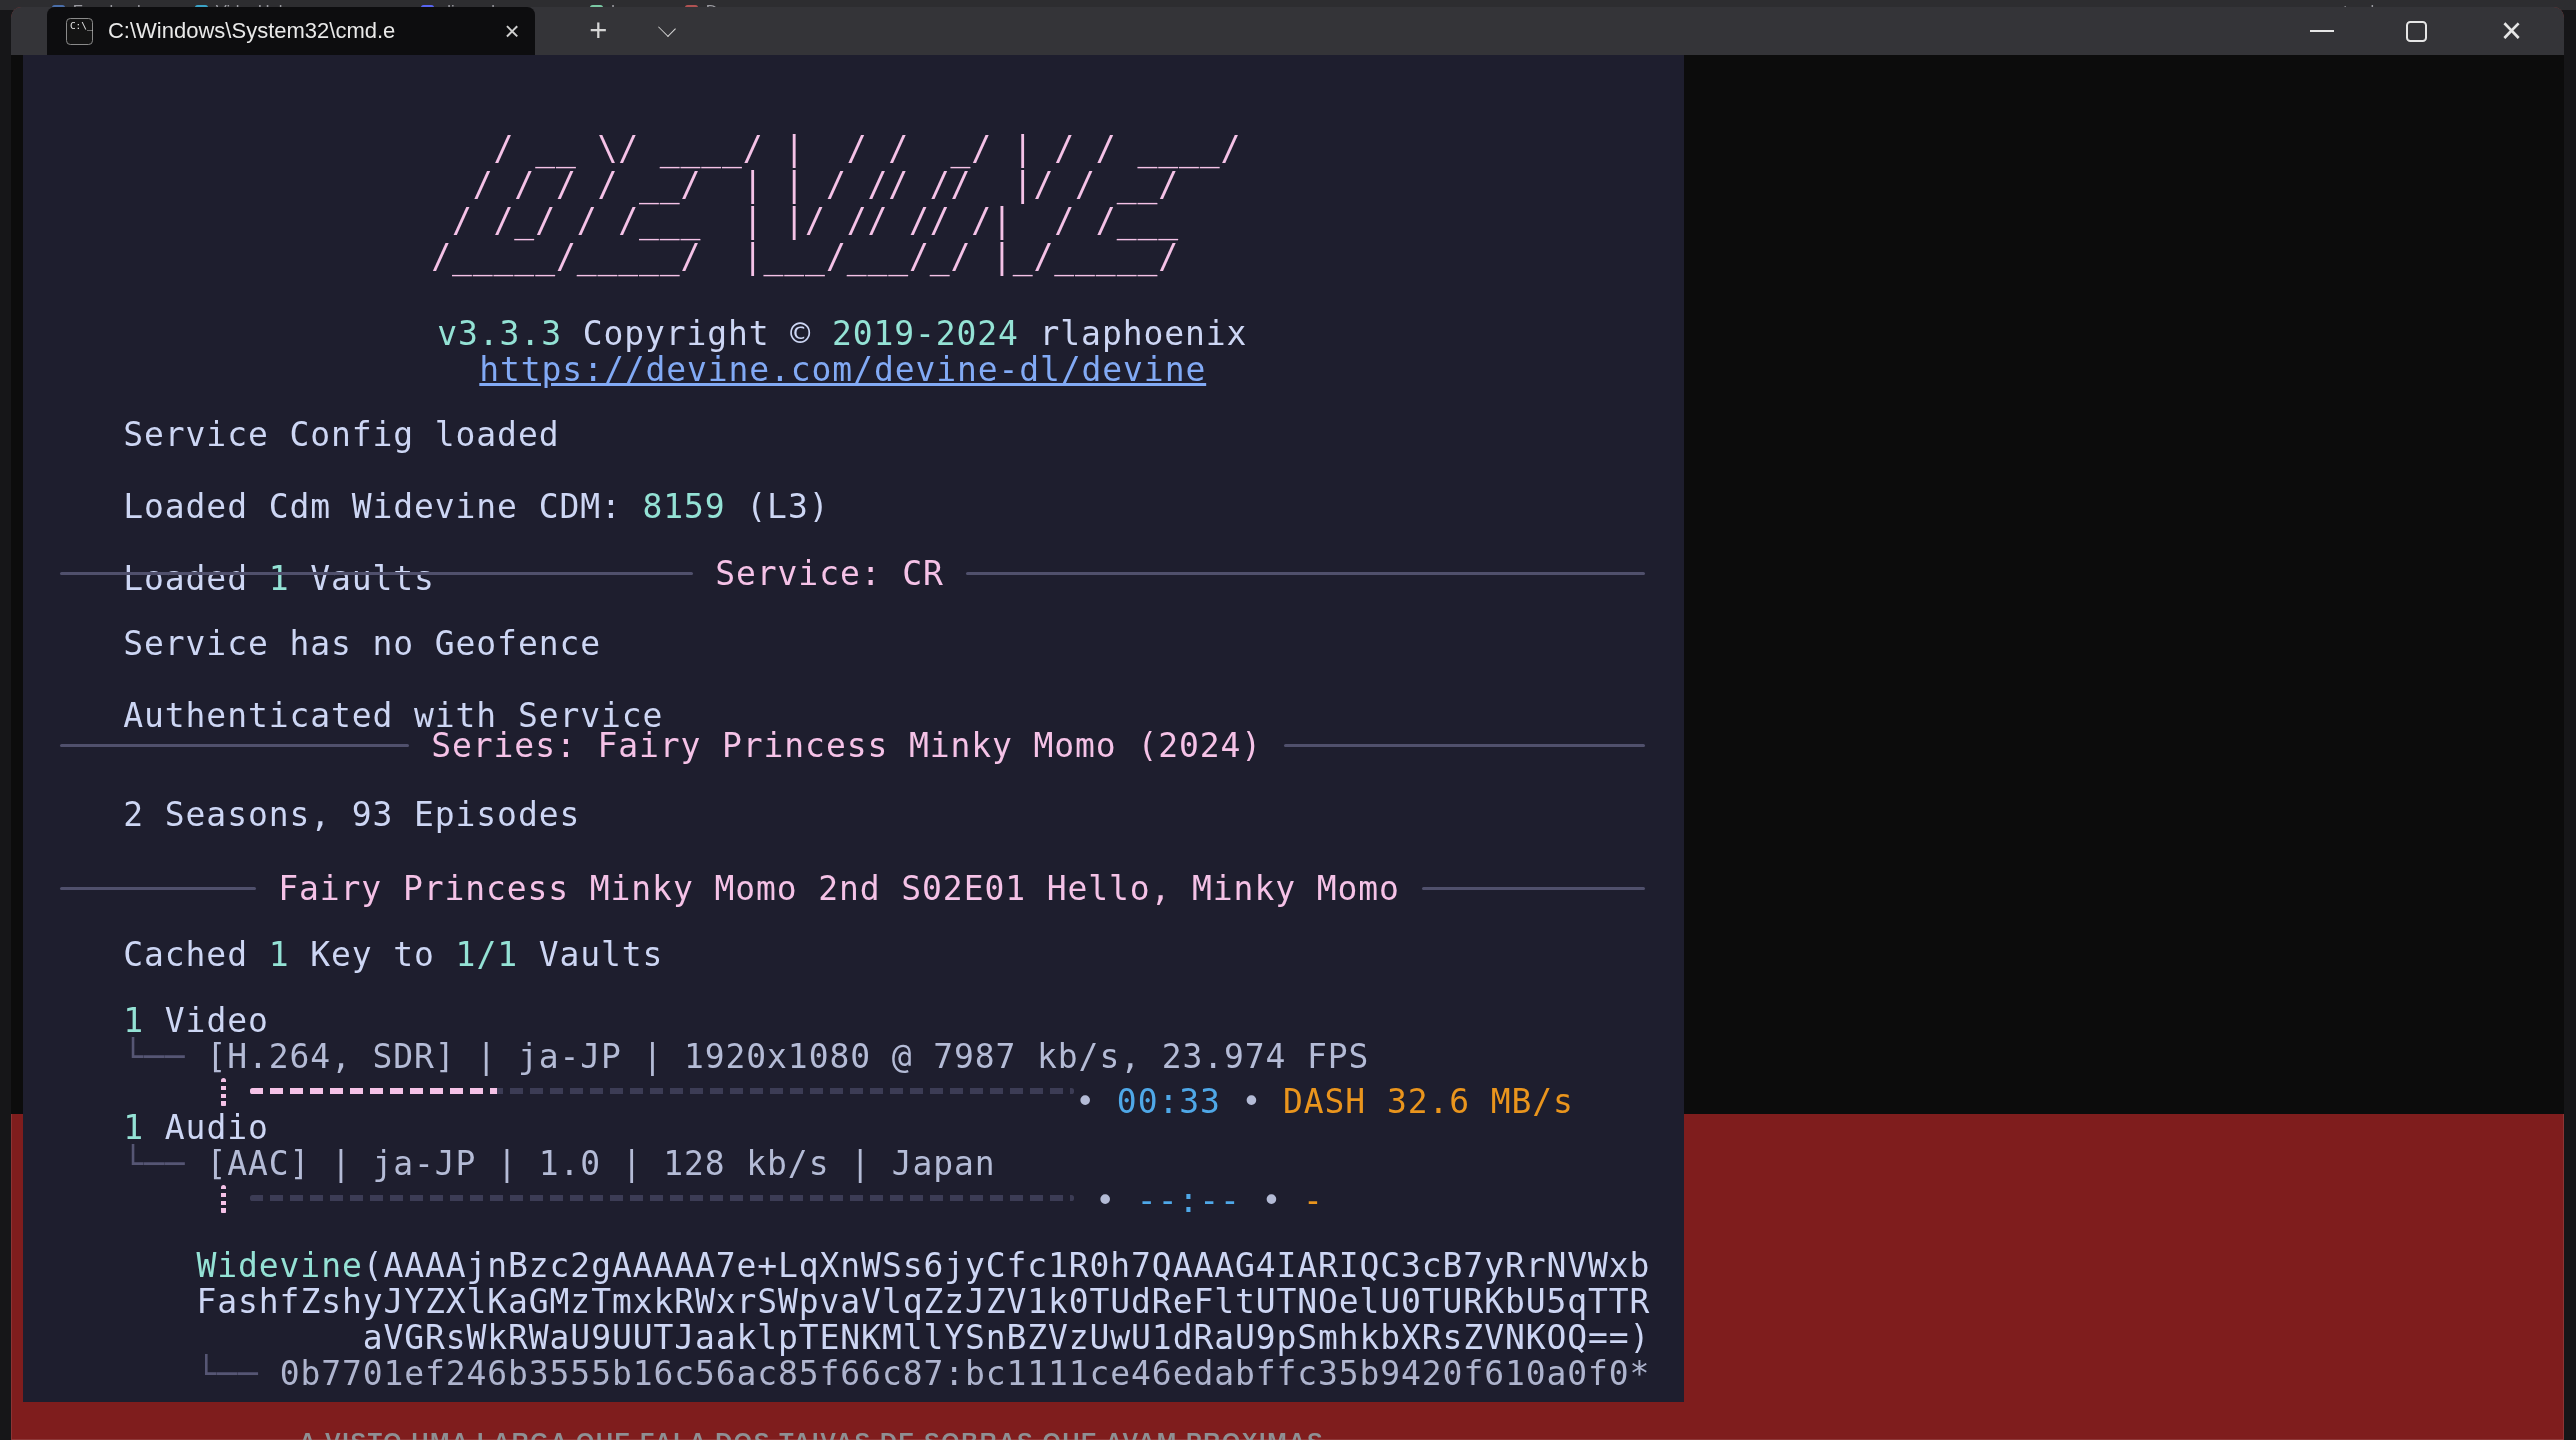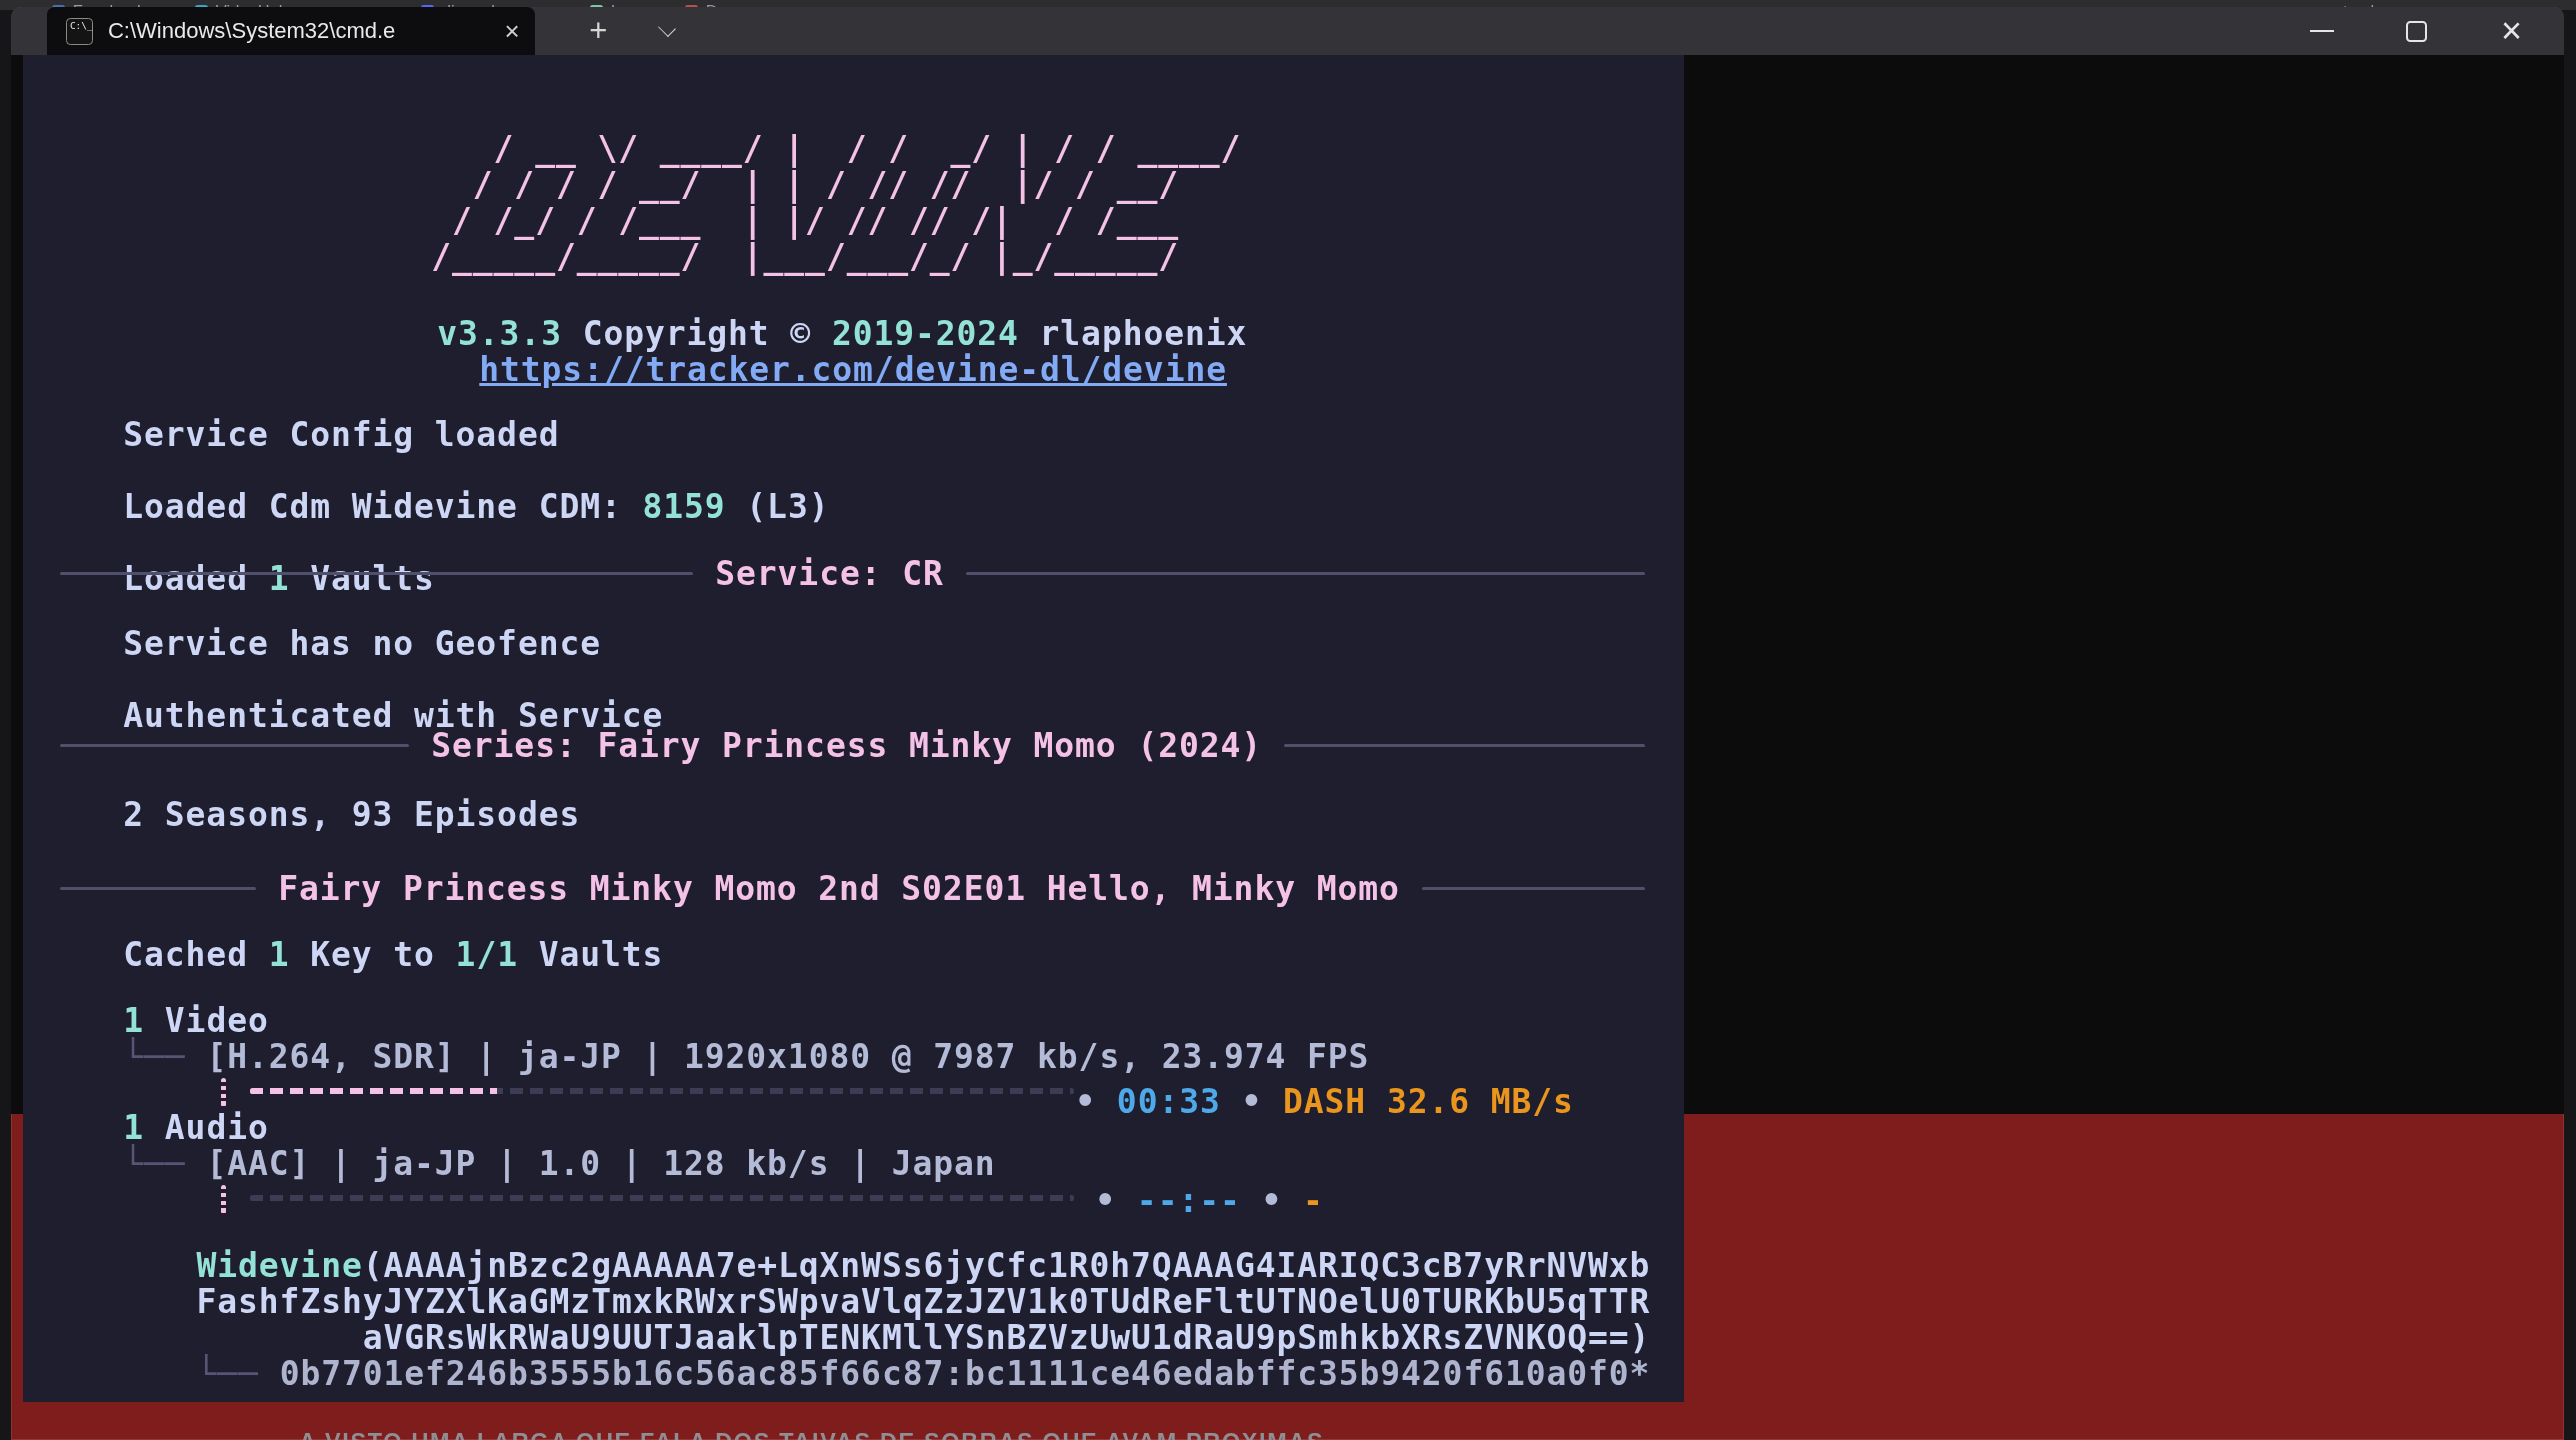--- a/index.html
+++ b/index.html
@@ -29,21 +29,21 @@
   .dropdown-btn { position:absolute; left:640px; top:12px; width:35px; height:26px; }
   .chev { display:inline-block; width:14px; height:14px; border-right:1.7px solid #d6d6d6;
     border-bottom:1.7px solid #d6d6d6; transform:rotate(45deg) scale(1,0.8); margin:1.7px 0 0 8.7px; }
   .win-controls { position:absolute; right:5.2px; top:0; height:48px; display:flex; }
   .win-btn { width:95px; height:48px; display:flex; align-items:center; justify-content:center; }
   .glyph-min { display:inline-block; width:24px; border-top:2.6px solid #e6e6e6; }
   .glyph-max { display:inline-block; width:21px; height:21px; border:2.6px solid #e6e6e6; border-radius:4.3px; }
   .glyph-close { color:#e6e6e6; font-size:36px; line-height:36px; font-weight:300; }
 
   
-  .content { position:absolute; left:0; top:48px; width:100%; height:1059px; background:#0c0c0c;font-weight:bold; }
+  .content { position:absolute; left:0; top:48px; width:100%; height:1059px; background:#0c0c0c; }
   .console { position:absolute; left:12px; top:0; width:1661px; height:1347px; background:#1e1e2e;
     font-family:"DejaVu Sans Mono", monospace; font-size:33px; line-height:36px; letter-spacing:0.9px;
     color:#cdd6f4; }
   .abs { position:absolute; white-space:pre; }
 
   .logo { color:#f5c2e7; font-family:"DejaVu Sans Mono",monospace; font-size:33px; line-height:36px; letter-spacing:0.9px; }
   .teal { color:#94e2d5; }
   .pink { color:#f5c2e7; }
   .blue { color:#4fa8e8; }
   .url  { color:#82aaf5; text-decoration:underline; }
@@ -124,21 +124,21 @@
   <div class="content">
     <div class="console">
 
       <pre class="abs logo" style="left:408px; top:76px;">   / __ \/ ____/ |  / /  _/ | / / ____/
   / / / / __/  | | / // //  |/ / __/
  / /_/ / /___  | |/ // // /|  / /___
 /_____/_____/  |___/___/_/ |_/_____/</pre>
 
       <div class="abs" style="left:414px; top:261px;"><span class="teal">v3.3.3</span><span> Copyright © </span><span class="teal">2019-2024</span><span> rlaphoenix</span></div>
 
-      <div class="abs" style="left:456px; top:297px;"><span class="url">https://tracker.com/devine-dl/devine</span></div>
+      <div class="abs" style="left:456px; top:297px;"><span class="url">https://devine.com/devine-dl/devine</span></div>
 
       <div class="abs" style="left:100px; top:362px;"><span>Service Config loaded</span><br>
 <span>Loaded Cdm Widevine CDM: </span><span class="teal">8159</span><span> (L3)</span><br>
 <span>Loaded </span><span class="teal">1</span><span> Vaults</span></div>
 
       <div class="abs" style="left:100px; top:571px;"><span>Service has no Geofence</span><br>
 <span>Authenticated with Service</span></div>
 
       <div class="abs divider" style="left:37px; top:501px; width:1585px;">
         <span class="rule rule-left" style="width:633px"></span>

